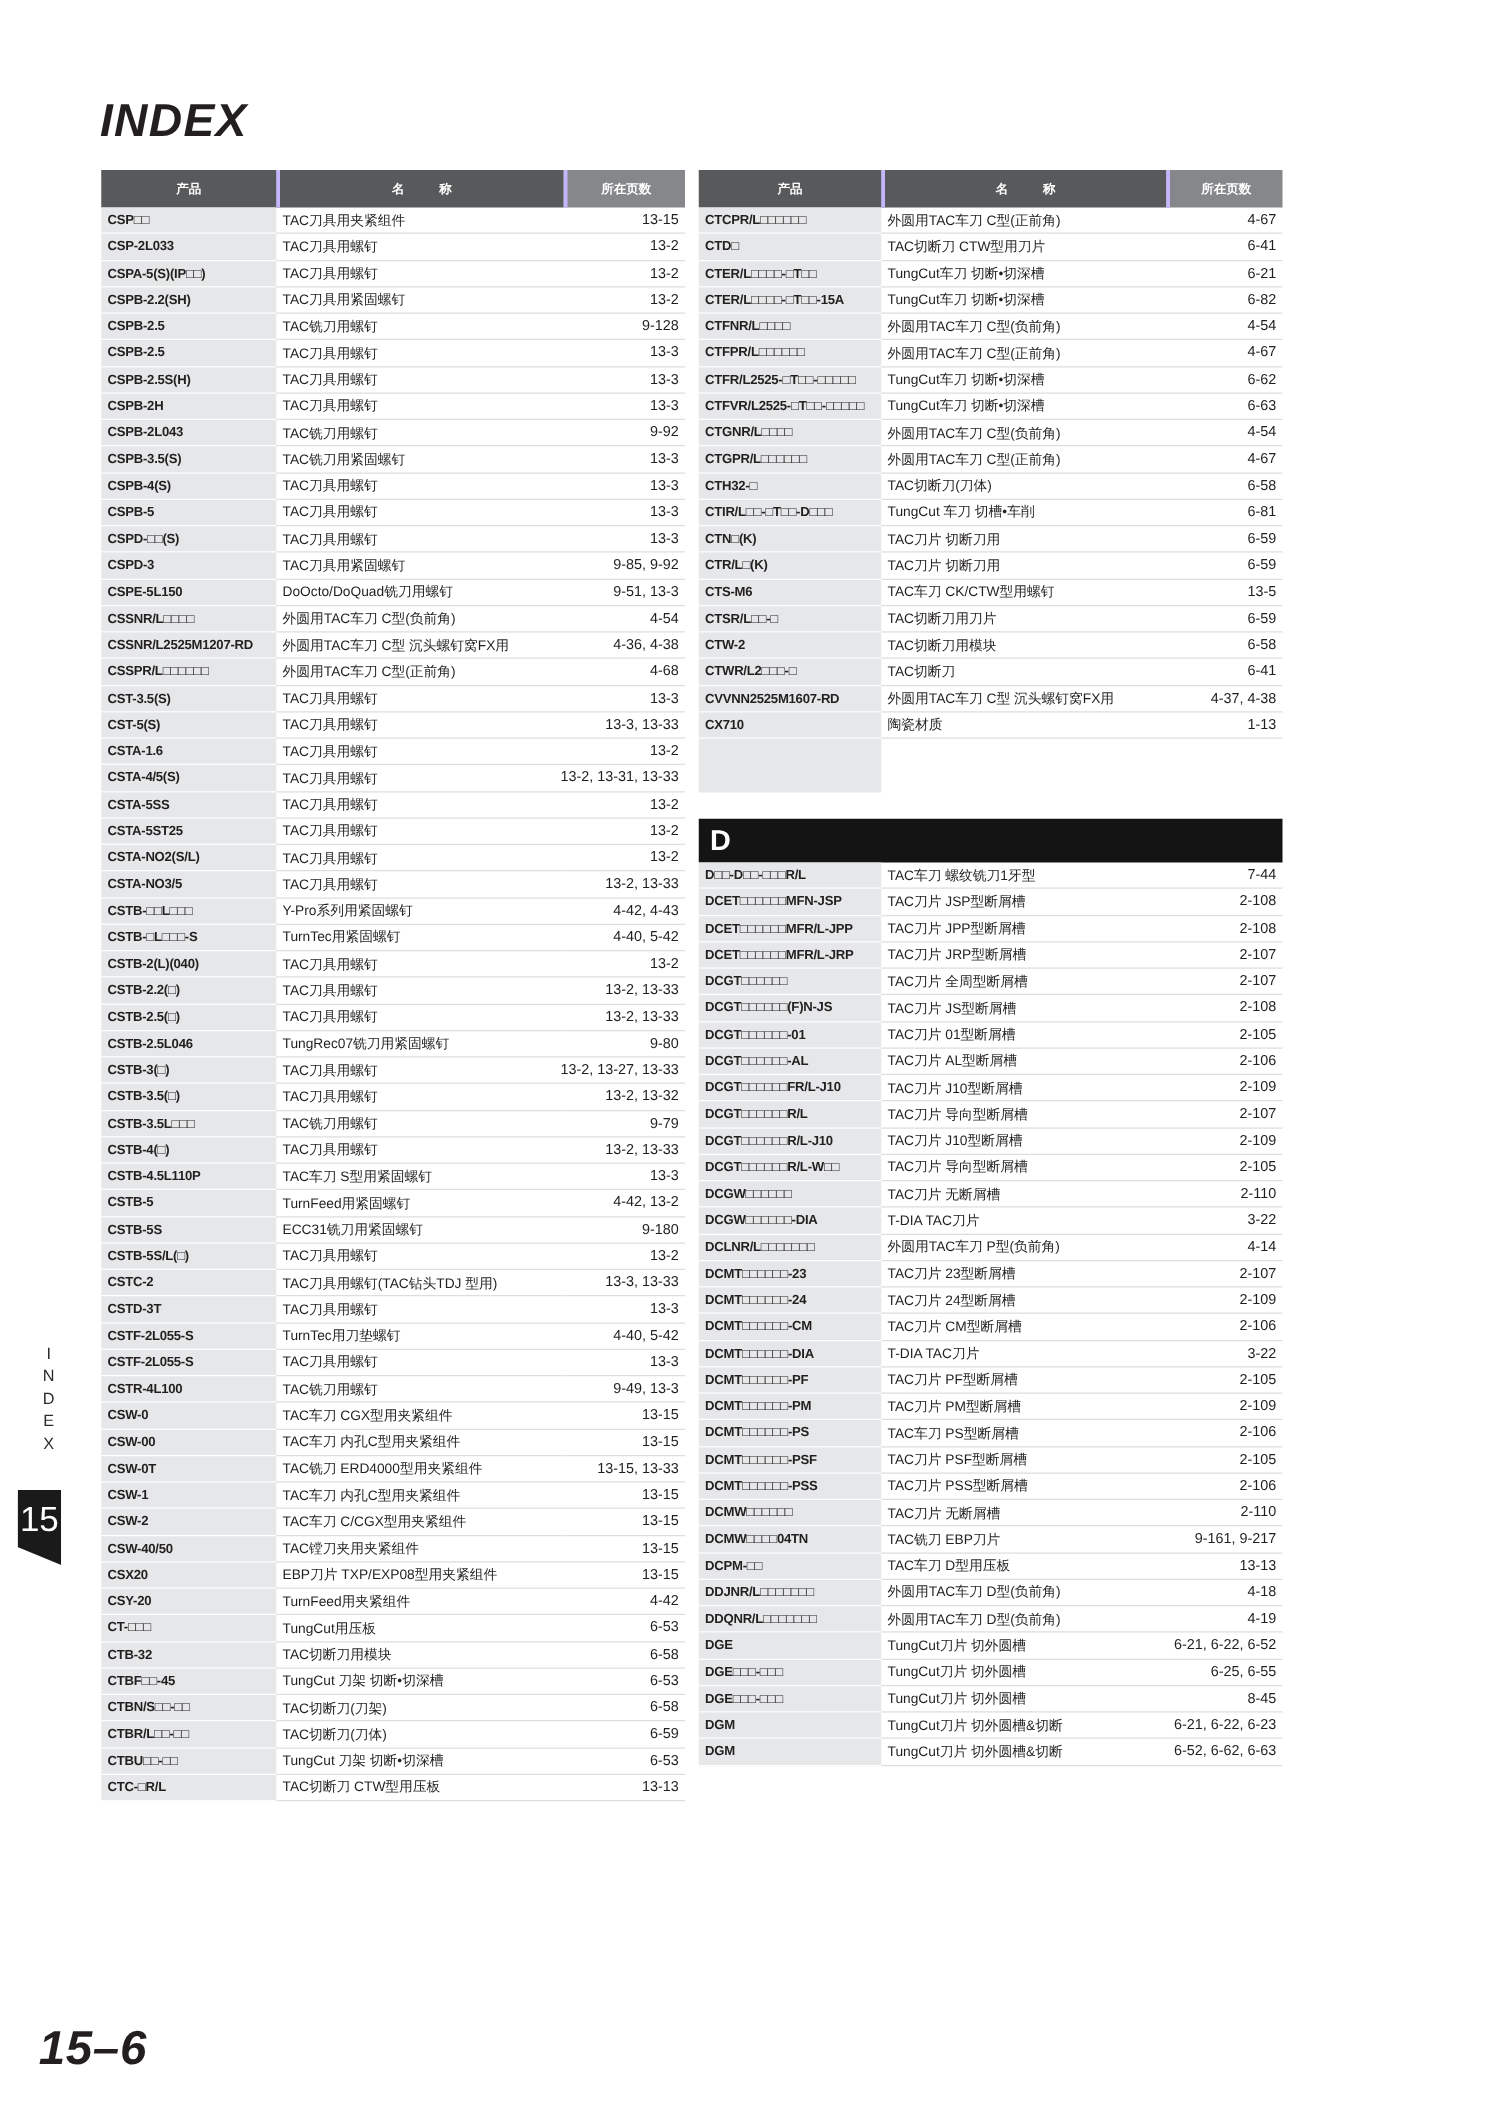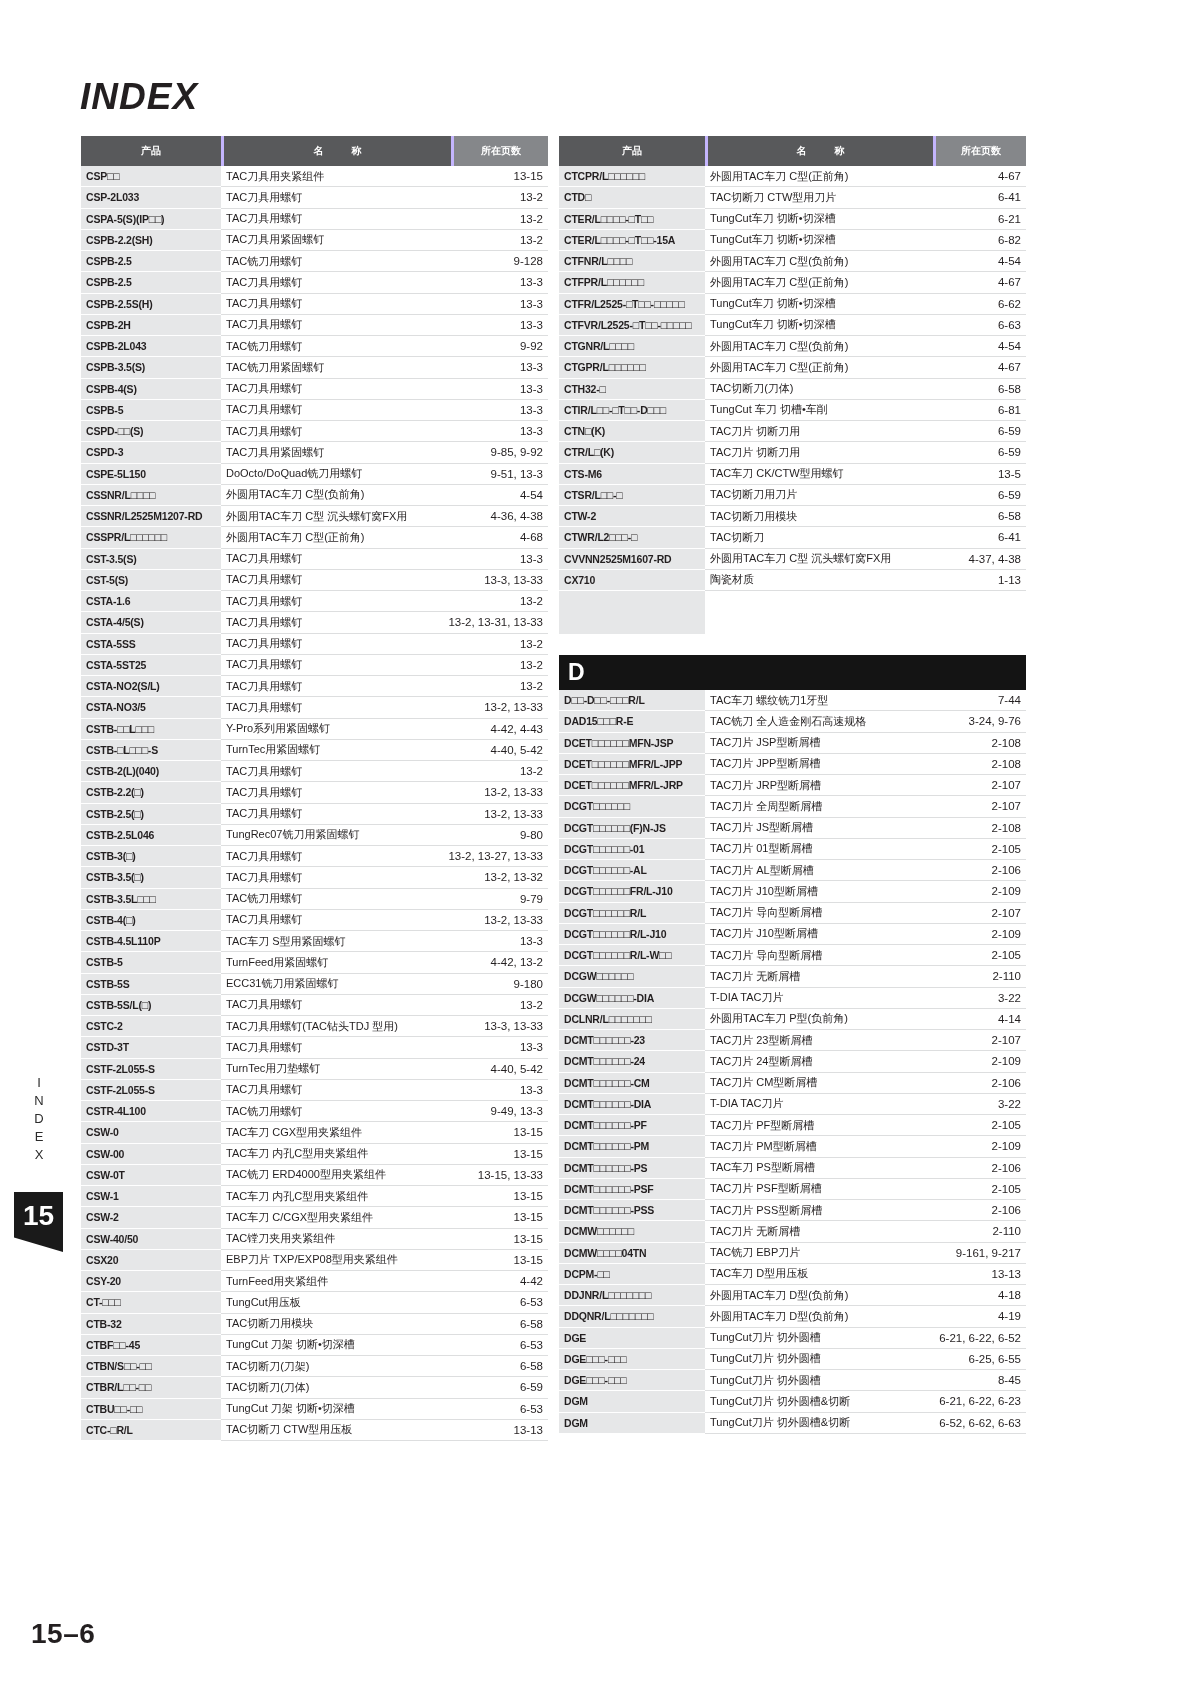--- a/index.html
+++ b/index.html
@@ -47,29 +47,29 @@
   .d-header {
     height:35px; margin-top:21px; background:#141414; color:#fff;
     font-weight:bold; font-size:23px;
     display:flex; align-items:center; padding-left:9px;
   }
   .sidebar-index {
     position:absolute; left:31px; top:1074px; width:16px;
     font-size:13px; line-height:18px; text-align:center; color:#2b2b2b;
   }
   .tab15 {
-    position:absolute; left:14px; top:1192px; width:49px; height:60px;
-    background:#1a1a1a; color:#fff; font-weight:bold; font-size:28px;
+    position:absolute; left:14px; top:1192px; width:35px; height:60px;
+    background:#1a1a1a; color:#fff; font-weight:normal; font-size:28px;
     display:flex; align-items:flex-start; justify-content:center;
     padding-top:8px;
     clip-path:polygon(0 0, 100% 0, 100% 100%, 0 76%);
   }
   .footer-page {
     position:absolute; left:31px; top:1618px;
-    font-size:28px; font-weight:bold; letter-spacing:0.5px;
+    font-size:38px; font-weight:bold; font-style:italic; letter-spacing:0.5px;
   }
 </style>
 </head>
 <body>
 
 <div class="page-title">INDEX</div>
 
 <div class="tbl tbl-left">
   <div class="thead grid3">
     <div class="th">产品</div>
@@ -492,25 +492,20 @@
     <div class="c-prod"></div>
     <div></div>
     <div></div>
   </div>
   <div class="d-header">D</div>
   <div id="right-body-d">
       <div class="trow grid3">
         <div class="c-prod">D□□-D□□-□□□R/L</div>
         <div class="c-name">TAC车刀 螺纹铣刀1牙型</div>
         <div class="c-pages">7-44</div>
-      </div>
-      <div class="trow grid3">
-        <div class="c-prod">DAD15□□□R-E</div>
-        <div class="c-name">TAC铣刀 全人造金刚石高速规格</div>
-        <div class="c-pages">3-24, 9-76</div>
       </div>
       <div class="trow grid3">
         <div class="c-prod">DCET□□□□□□MFN-JSP</div>
         <div class="c-name">TAC刀片 JSP型断屑槽</div>
         <div class="c-pages">2-108</div>
       </div>
       <div class="trow grid3">
         <div class="c-prod">DCET□□□□□□MFR/L-JPP</div>
         <div class="c-name">TAC刀片 JPP型断屑槽</div>
         <div class="c-pages">2-108</div>

